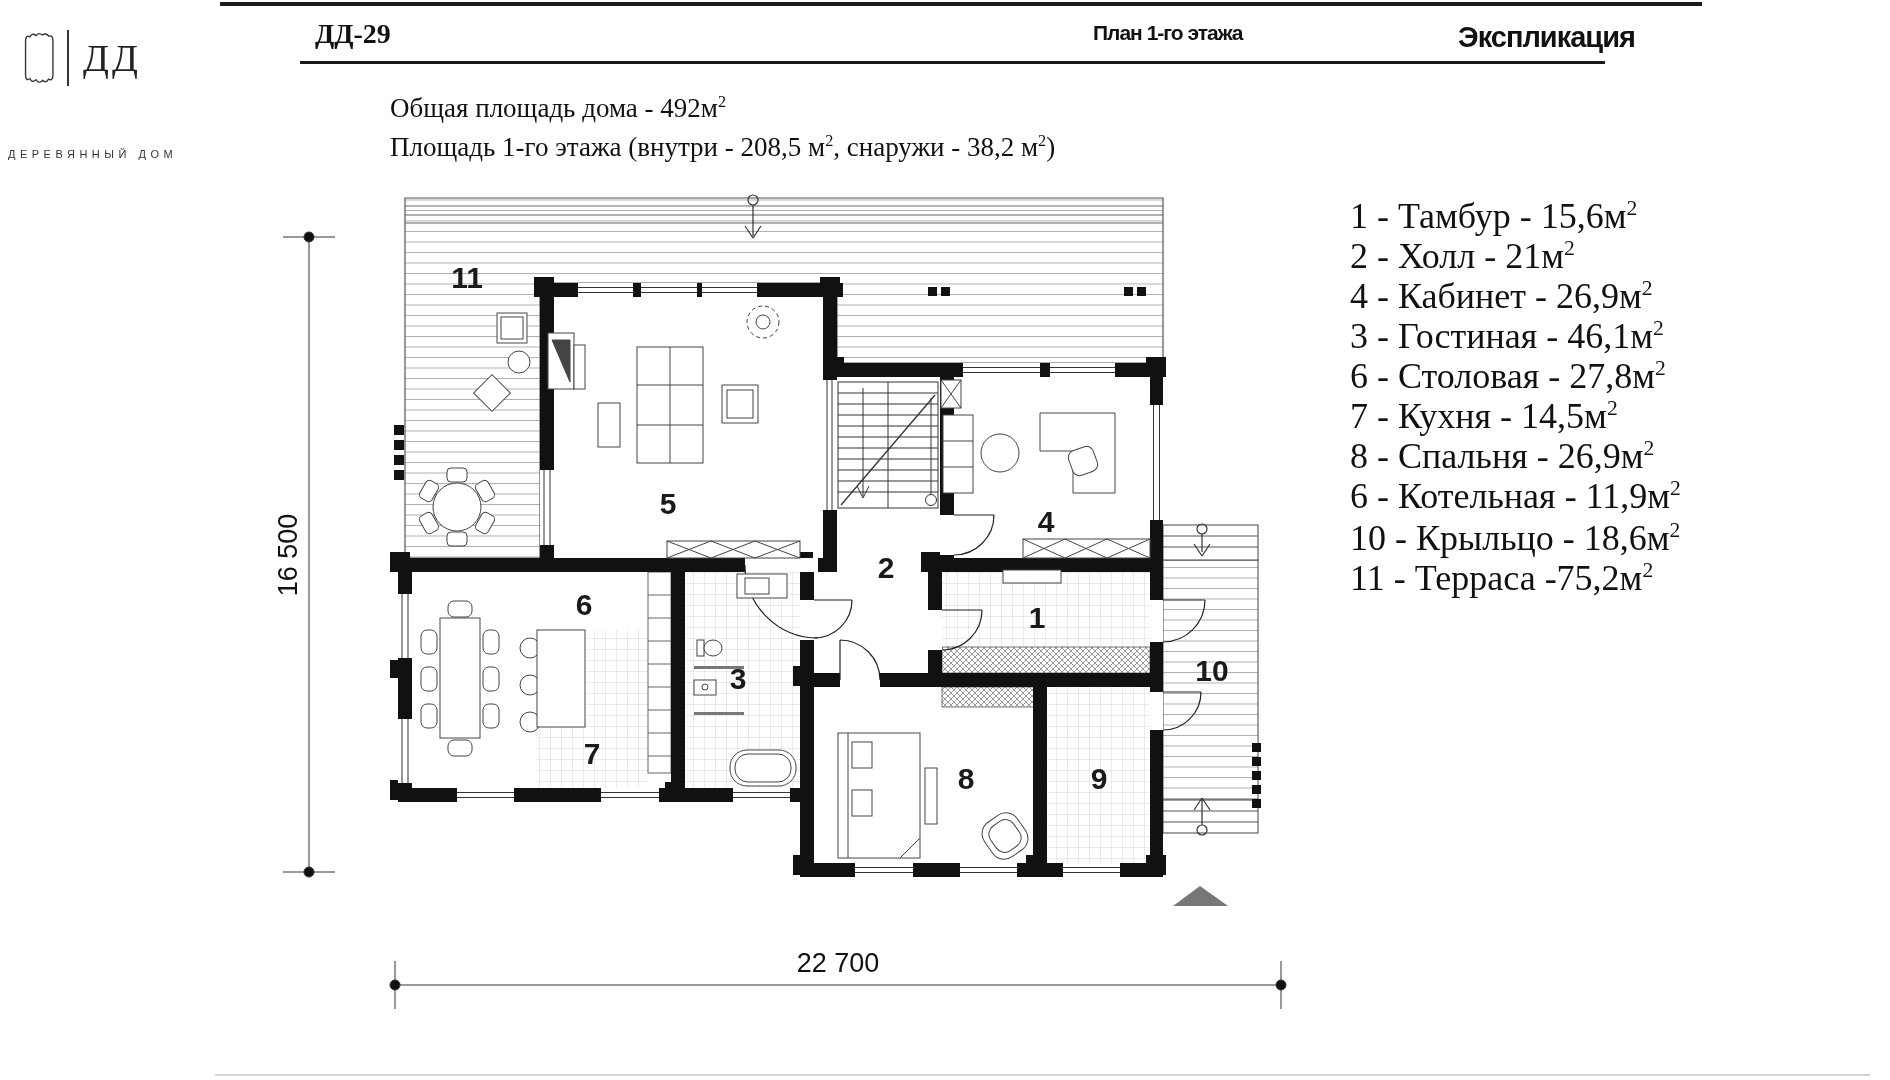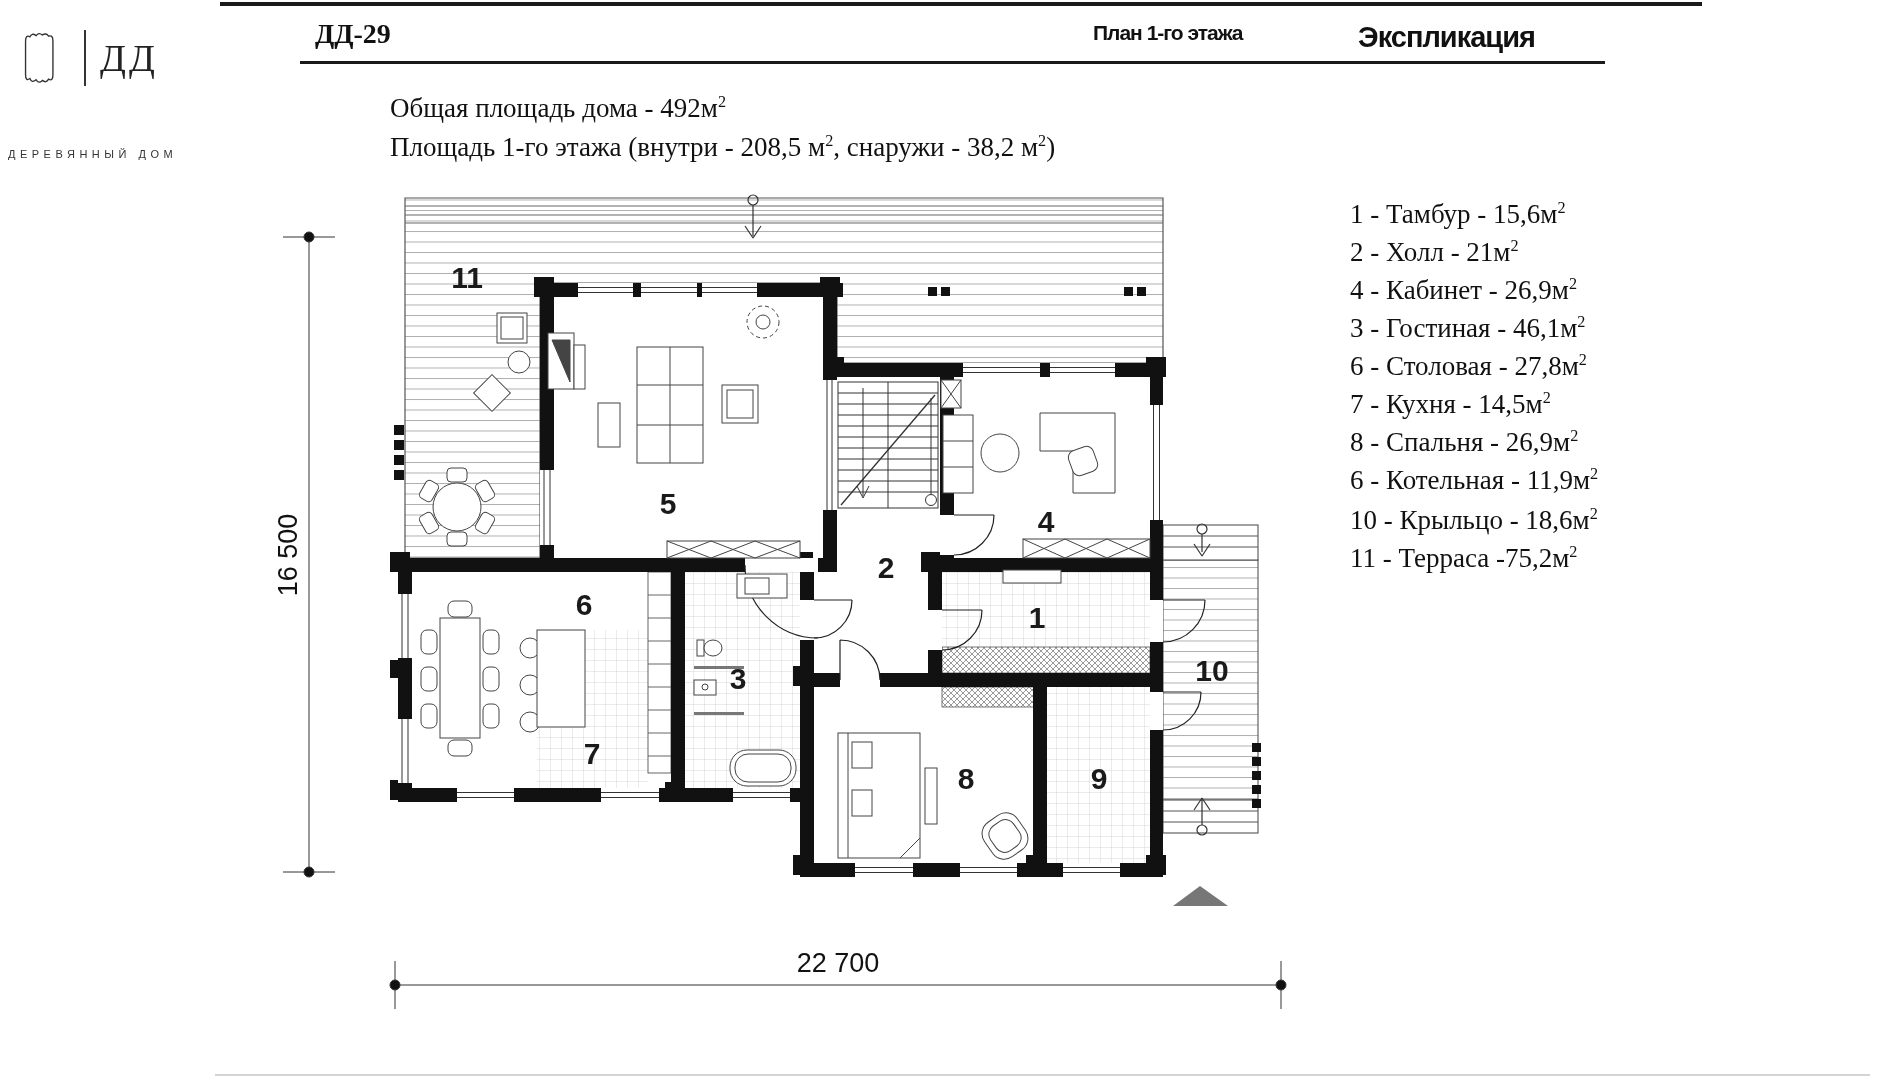--- a/index.html
+++ b/index.html
@@ -7,30 +7,30 @@
     width:1890px;height:1080px;position:relative;background:#fff;overflow:hidden;
     font-family:"Liberation Serif", serif;color:#111;
   }
   .abs{position:absolute;}
   
   .topline{left:220px;top:2px;width:1482px;height:4px;background:#1a1a1a;}
   .headline{left:300px;top:61px;width:1305px;height:3px;background:#1a1a1a;}
   .footline{left:215px;top:1074px;width:1655px;height:2px;background:#d4d4d4;}
   .project-code{left:315px;top:18px;font-size:28px;font-weight:bold;font-family:"Liberation Serif",serif;}
   .plan-title{left:1093px;top:21px;font-size:21px;font-weight:bold;font-family:Liberation Sans, sans-serif;letter-spacing:-1px;}
-  .expl-title{left:1358px;top:21px;font-size:29px;font-weight:bold;font-family:"Liberation Sans",sans-serif;letter-spacing:-1px;text-align:center;}
+  .expl-title{left:1458px;top:21px;font-size:29px;font-weight:bold;font-family:"Liberation Sans",sans-serif;letter-spacing:-1px;text-align:center;}
   
-  .logo{left:18px;top:30px;display:flex;align-items:center;gap:26px;}
+  .logo{left:18px;top:30px;display:flex;align-items:center;gap:9px;}
   .logo-letters{font-family:"Liberation Serif",serif;font-size:38px;letter-spacing:3px;color:#222;border-left:2px solid #333;padding-left:14px;line-height:56px;height:56px;}
   .logo-company{left:8px;top:104px;font-family:"Liberation Sans",sans-serif;font-size:11px;letter-spacing:4.5px;color:#333;white-space:nowrap;margin-top:44px;}
   
   .subtitle{left:390px;top:86px;width:760px;text-align:left;font-size:27px;line-height:33px;}
   sup{font-size:60%;}
   
-  .explication{left:1350px;top:192px;font-size:27px;line-height:32px;}
+  .explication{left:1350px;top:192px;font-size:36px;line-height:32px;}
   .exp-gap{margin-top:2px;}
 </style>
 </head>
 <body>
 
 <div class="abs topline"></div>
 <div class="abs headline"></div>
 <div class="abs footline"></div>
 
 <div class="abs logo">

